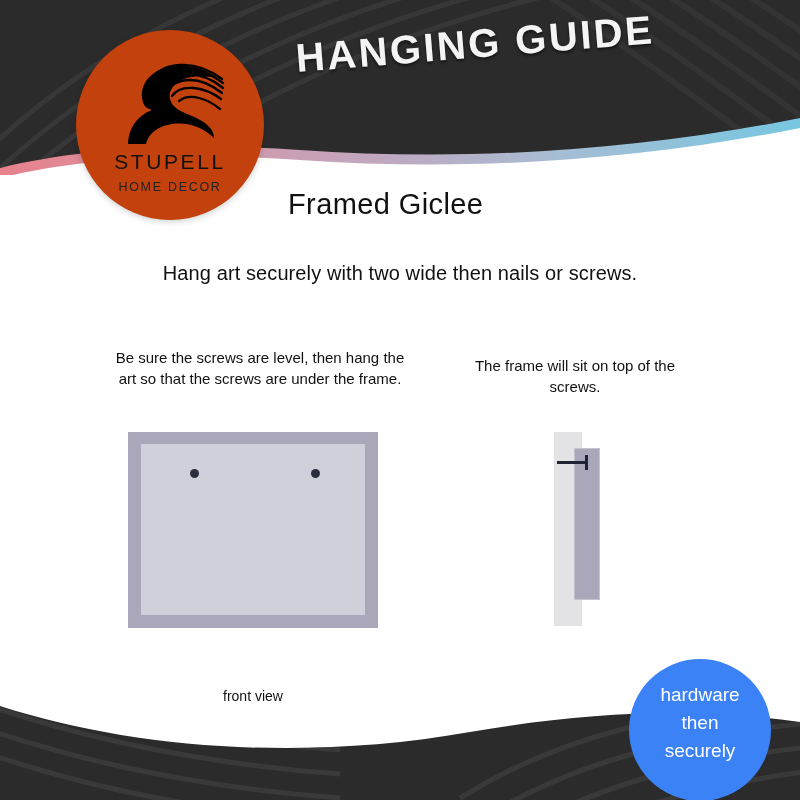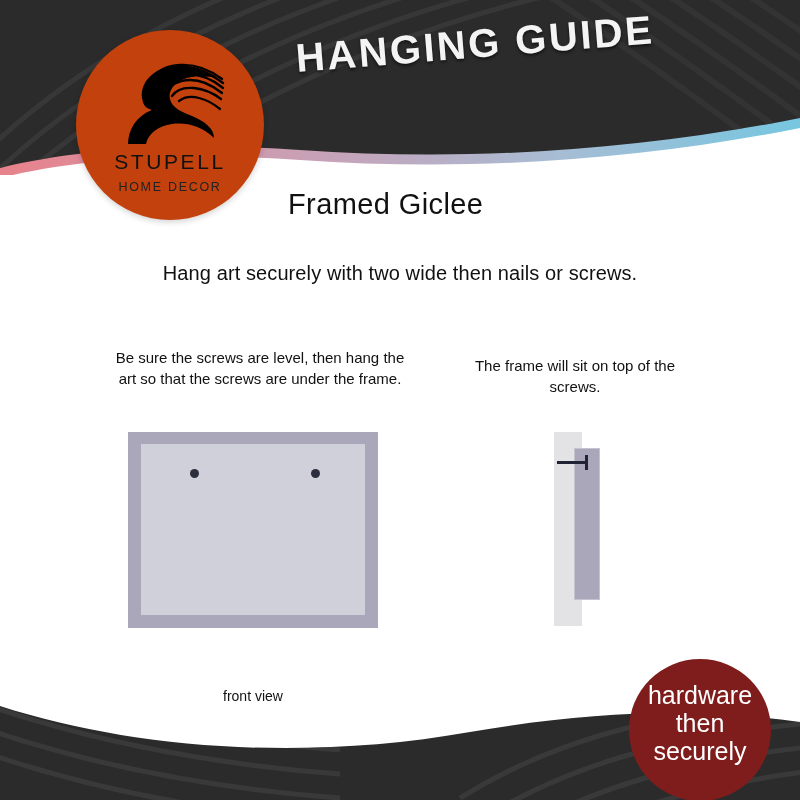--- a/index.html
+++ b/index.html
@@ -110,24 +110,24 @@
   .vl-front{left:153px;top:676px;width:200px;margin-top:12px;}
   .vl-side{left:490px;top:659px;width:200px;}
 
   
   .footer-wrap{position:absolute;left:0;bottom:0;width:800px;height:130px;overflow:hidden;}
   .footer-svg{position:absolute;left:0;top:0;}
 
   
   .blue-badge{
     position:absolute;left:629px;top:659px;width:142px;height:142px;
-    border-radius:50%;background:#7f1d1d;
+    border-radius:50%;background:#3b82f6;
     color:#ffffff;
     font-family:"Liberation Sans", sans-serif;
-    font-size:25px;line-height:28px;
+    font-size:19px;line-height:28px;
     text-align:center;
     padding-top:22px;box-sizing:border-box;
   }
 </style>
 </head>
 <body>
 
 <div id="stage">
 
   <div class="header-wrap">

